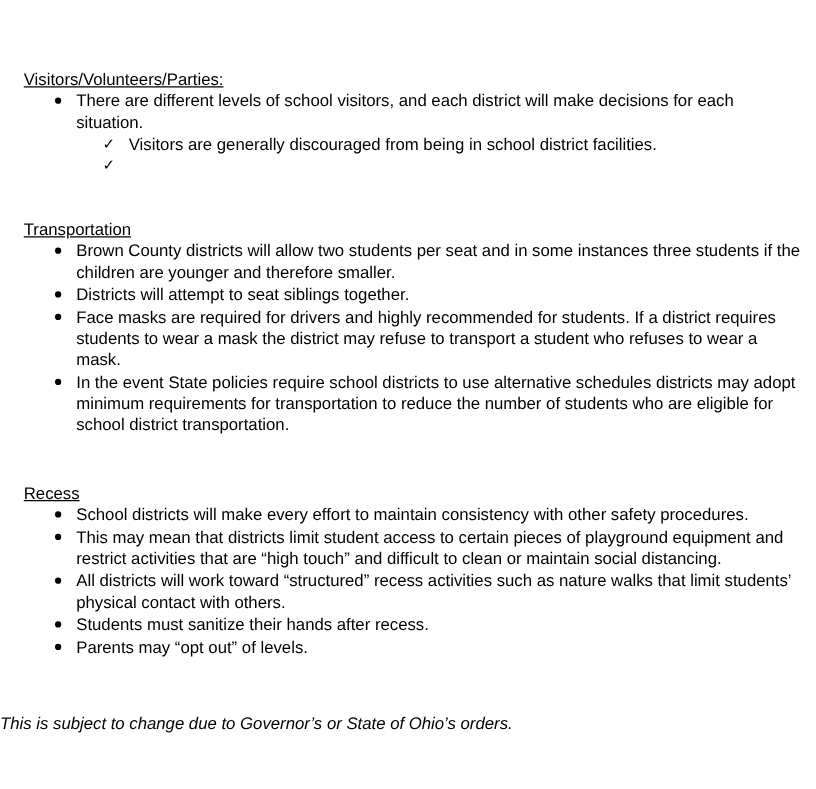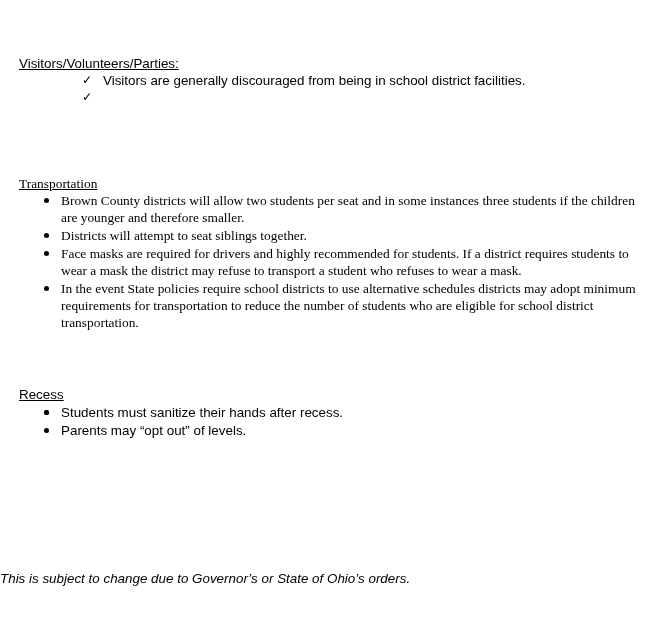--- a/index.html
+++ b/index.html
@@ -20,31 +20,35 @@
     .footer { position: absolute; left: 0; width: 653px; top: 570px; text-align: left; font-style: italic; }
   </style>
 </head>
 <body>
 
 <div class="page">
 
   <div class="section" style="top:55px;">
     <h2 class="heading">Visitors/Volunteers/Parties:</h2>
     <ul>
+      <li class="bullet">
+        <span class="mark"></span>
+        <span>There are different levels of school visitors, and each district will make decisions for each situation.</span>
+      </li>
       <li class="check">
         <span class="mark">✓</span>
         <span>Visitors are generally discouraged from being in school district facilities.</span>
       </li>
       <li class="check">
         <span class="mark">✓</span>
       </li>
     </ul>
   </div>
 
-  <div class="section" style="top:175px;font-family:Liberation Serif, serif;">
+  <div class="section" style="top:175px;">
     <h2 class="heading">Transportation</h2>
     <ul>
       <li class="bullet">
         <span class="mark"></span>
         <span>Brown County districts will allow two students per seat and in some instances three students if the children are younger and therefore smaller.</span>
       </li>
       <li class="bullet">
         <span class="mark"></span>
         <span>Districts will attempt to seat siblings together.</span>
       </li>
@@ -57,20 +61,29 @@
         <span>In the event State policies require school districts to use alternative schedules districts may adopt minimum requirements for transportation to reduce the number of students who are eligible for school district transportation.</span>
       </li>
     </ul>
   </div>
 
   <div class="section" style="top:386px;">
     <h2 class="heading">Recess</h2>
     <ul>
       <li class="bullet">
         <span class="mark"></span>
+        <span>School districts will make every effort to maintain consistency with other safety procedures.</span>
+      </li>
+      <li class="bullet">
+        <span class="mark"></span>
+        <span>This may mean that districts limit student access to certain pieces of playground equipment and restrict activities that are “high touch” and difficult to clean or maintain social distancing.</span>
+      </li>
+      <li class="bullet">
+        <span class="mark"></span>
+        <span>All districts will work toward “structured” recess activities such as nature walks that limit students’ physical contact with others.</span>
       </li>
       <li class="bullet">
         <span class="mark"></span>
         <span>Students must sanitize their hands after recess.</span>
       </li>
       <li class="bullet">
         <span class="mark"></span>
         <span>Parents may “opt out” of levels.</span>
       </li>
     </ul>

